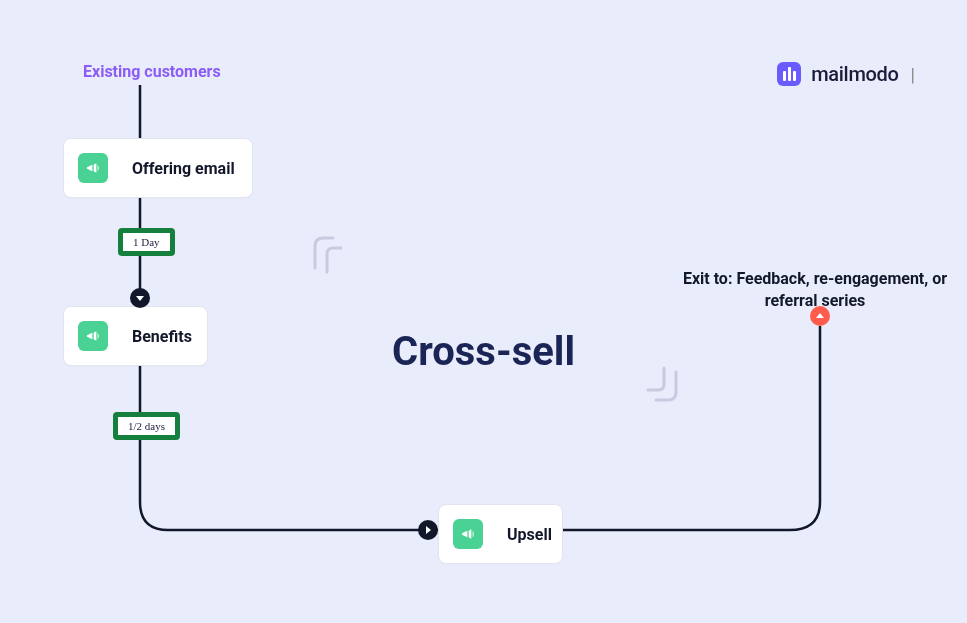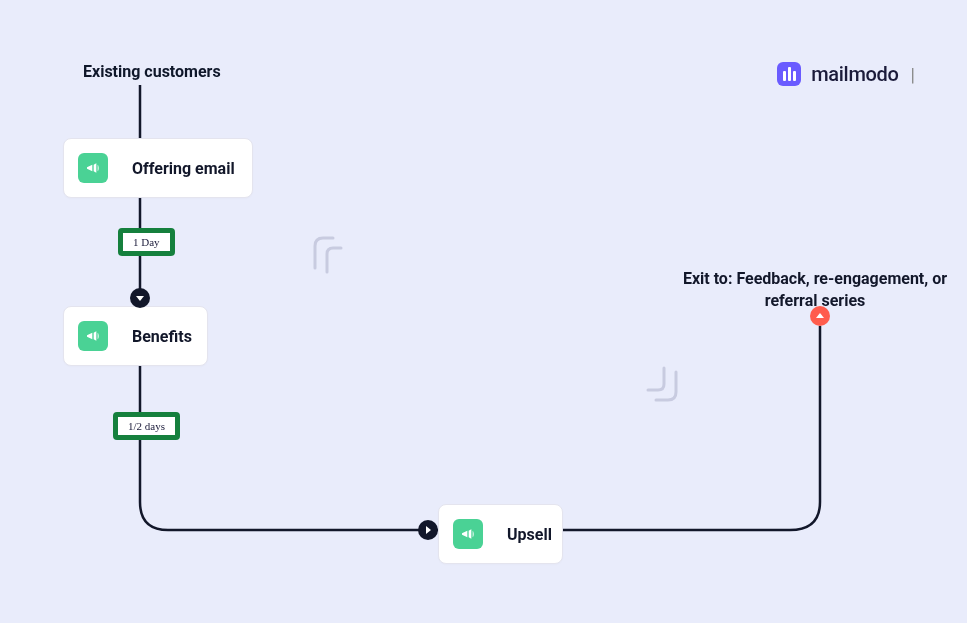--- a/index.html
+++ b/index.html
@@ -53,21 +53,21 @@
     font-size: 16px;
     font-weight: 700;
     color: #12172a;
   }
   .start-label {
     position: absolute;
     top: 62px;
     left: 83px;
     font-size: 16px;
     font-weight: 700;
-    color: #0f172a;
+    color: #8b5cf6;
   }
   .node {
     position: absolute;
     background: #fff;
     border: 1px solid #e4e4ee;
     border-radius: 8px;
     display: flex;
     align-items: center;
     padding: 14px 28px 14px 14px;
     gap: 24px;
@@ -242,15 +242,16 @@
 
 <div class="badge" style="top:228px;left:118px">1 Day</div>
 <div class="badge" style="top:412px;left:113px">1/2 days</div>
 
 <div class="arrow-dot down" style="top:288px;left:130px"></div>
 <div class="arrow-dot right" style="top:520px;left:418px"></div>
 <div class="arrow-dot up-red" style="top:306px;left:810px"></div>
 
 <div class="title">
   <br>
+  <span>Cross-sell</span>
 </div>
 
 <div class="exit-text">Exit to: Feedback, re-engagement, or referral series</div>
 
 </body></html>

